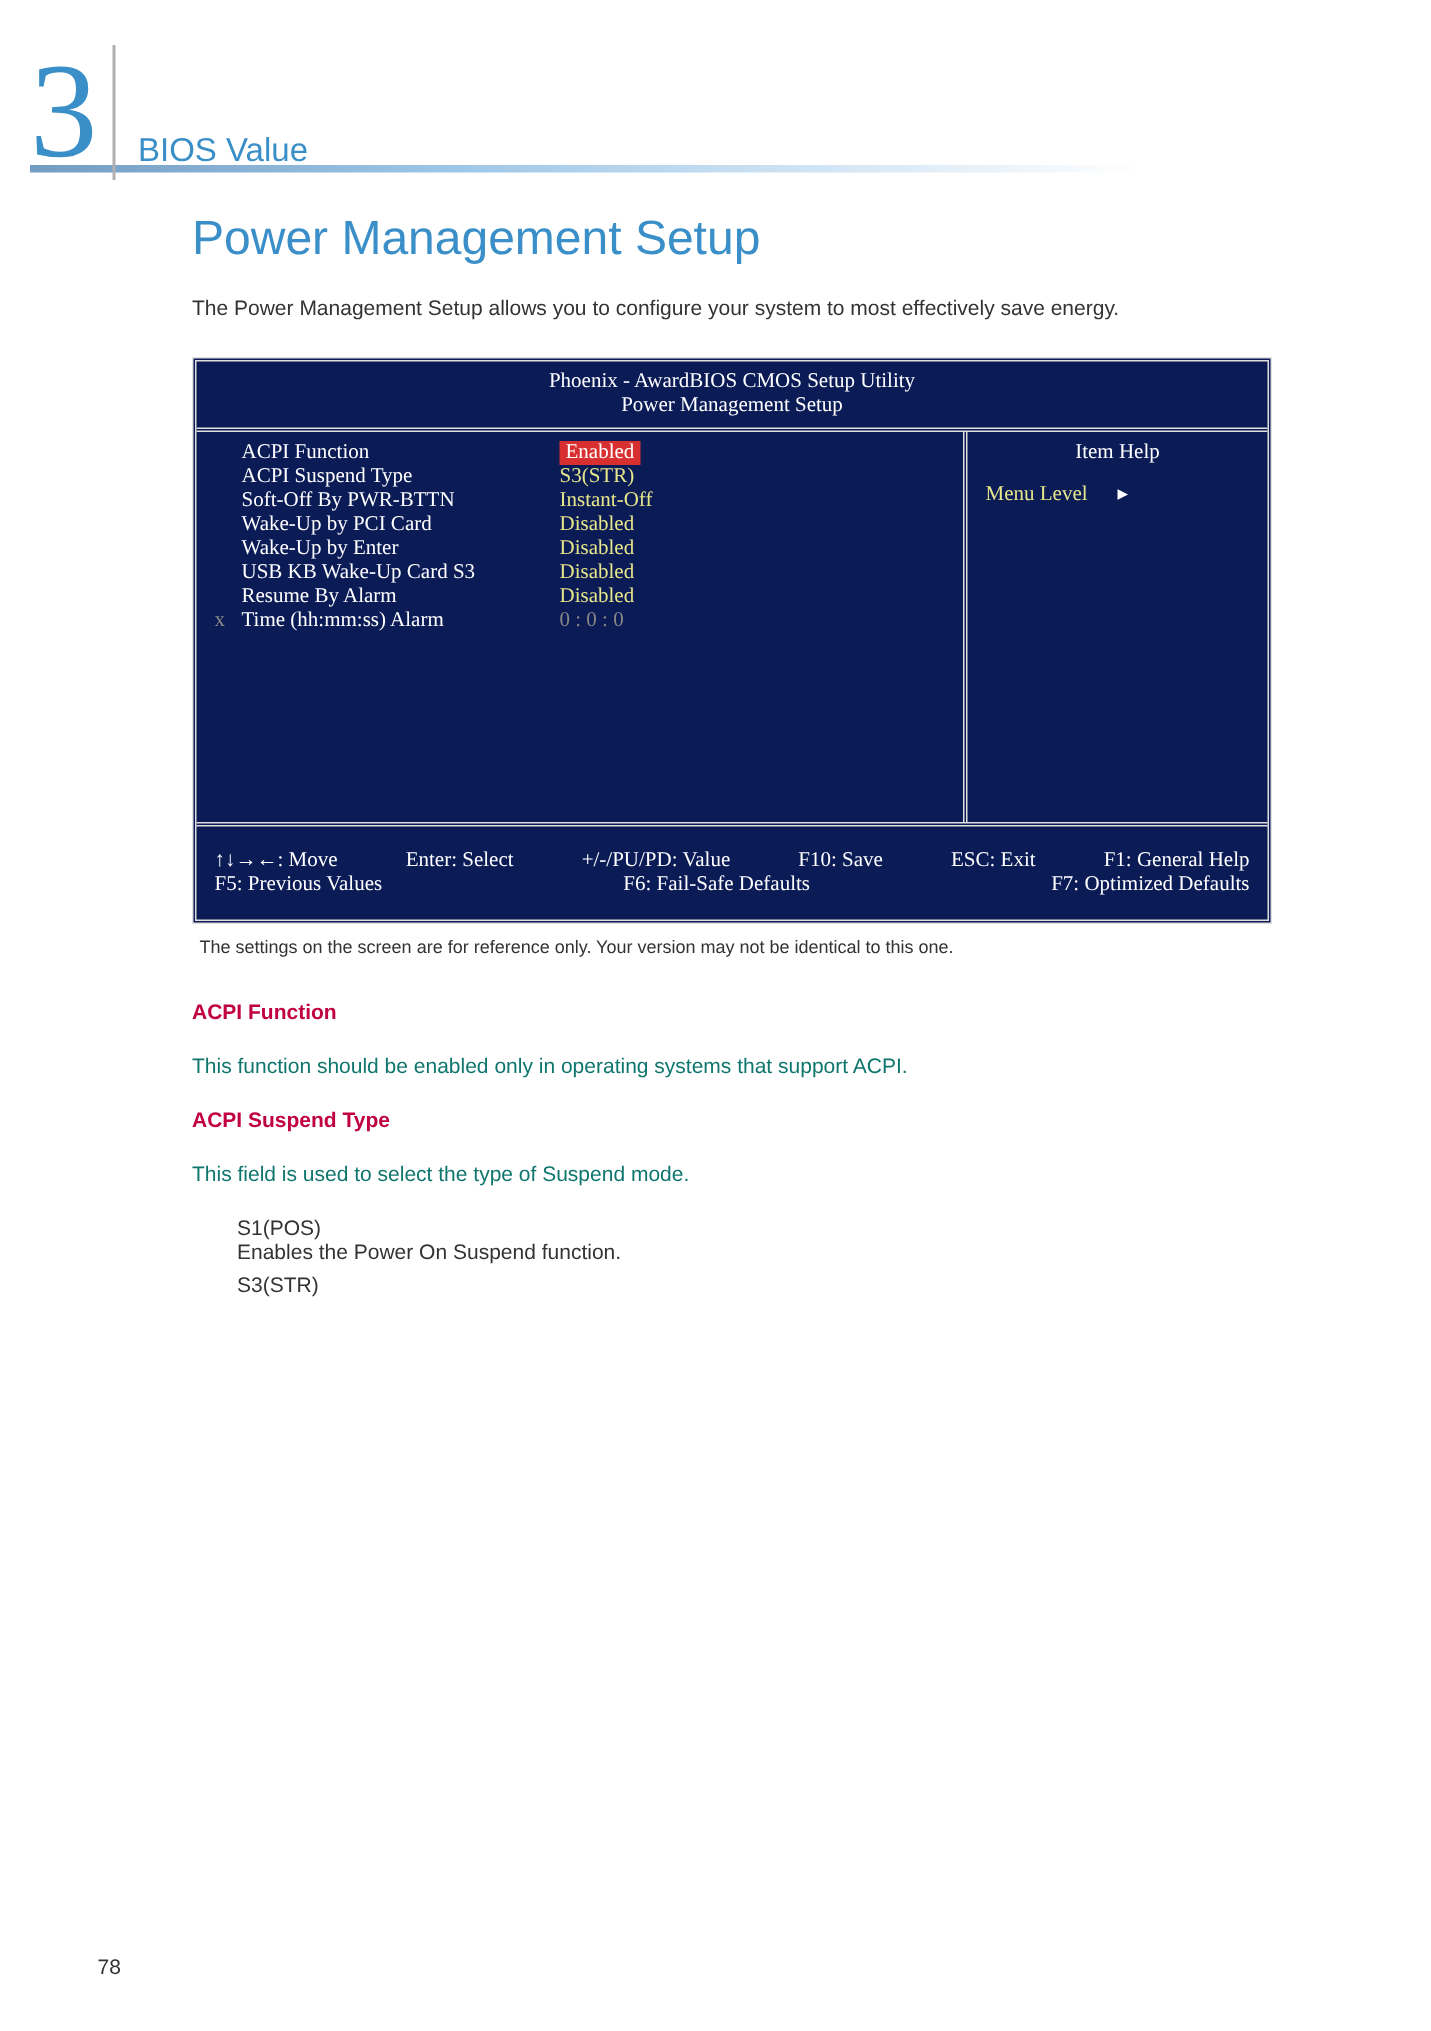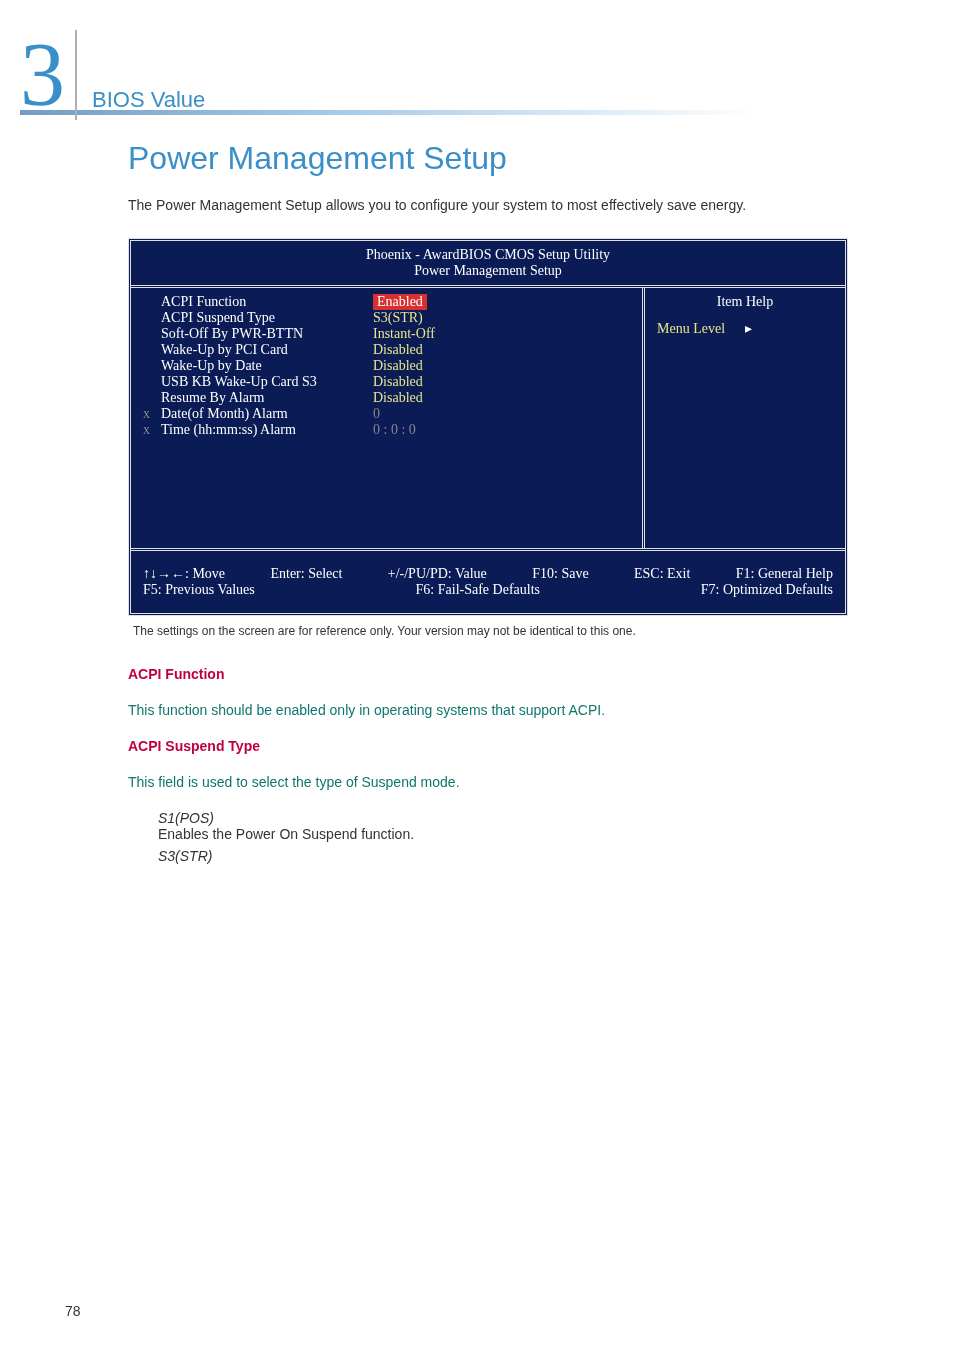--- a/index.html
+++ b/index.html
@@ -145,21 +145,20 @@
       font-size: 14px;
       color: #0f766e;
       margin-bottom: 20px;
     }
     .indent-block {
       padding-left: 30px;
       font-size: 14px;
       color: #333;
     }
     .italic {
-      font-style: italic;
     }
     .page-num {
       position: absolute;
       bottom: 35px;
       left: 65px;
       font-size: 14px;
       color: #333;
     }
   </style>
 </head>
@@ -192,34 +191,30 @@
           </div>
         <div class="bios-row">
             <div class="bios-label">Soft-Off By PWR-BTTN</div>
             <div class="bios-value">Instant-Off</div>
           </div>
         <div class="bios-row">
             <div class="bios-label">Wake-Up by PCI Card</div>
             <div class="bios-value">Disabled</div>
           </div>
         <div class="bios-row">
-            <div class="bios-label">Wake-Up by Date</div>
+            <div class="bios-label">Wake-Up by Enter</div>
             <div class="bios-value">Disabled</div>
           </div>
         <div class="bios-row">
             <div class="bios-label">USB KB Wake-Up Card S3</div>
             <div class="bios-value">Disabled</div>
           </div>
         <div class="bios-row">
             <div class="bios-label">Resume By Alarm</div>
             <div class="bios-value">Disabled</div>
-          </div>
-        <div class="bios-row">
-            <div class="bios-label x-prefix"><span class="x-mark">x</span><span>Date(of Month) Alarm</span></div>
-            <div class="bios-value dim">0</div>
           </div>
         <div class="bios-row">
             <div class="bios-label x-prefix"><span class="x-mark">x</span><span>Time (hh:mm:ss) Alarm</span></div>
             <div class="bios-value dim">0 : 0 : 0</div>
           </div>
       </div>
       <div class="bios-right">
         <div class="item-help">Item Help</div>
         <div class="menu-level">
           <span>Menu Level</span><span class="arrow-right">▸</span>

